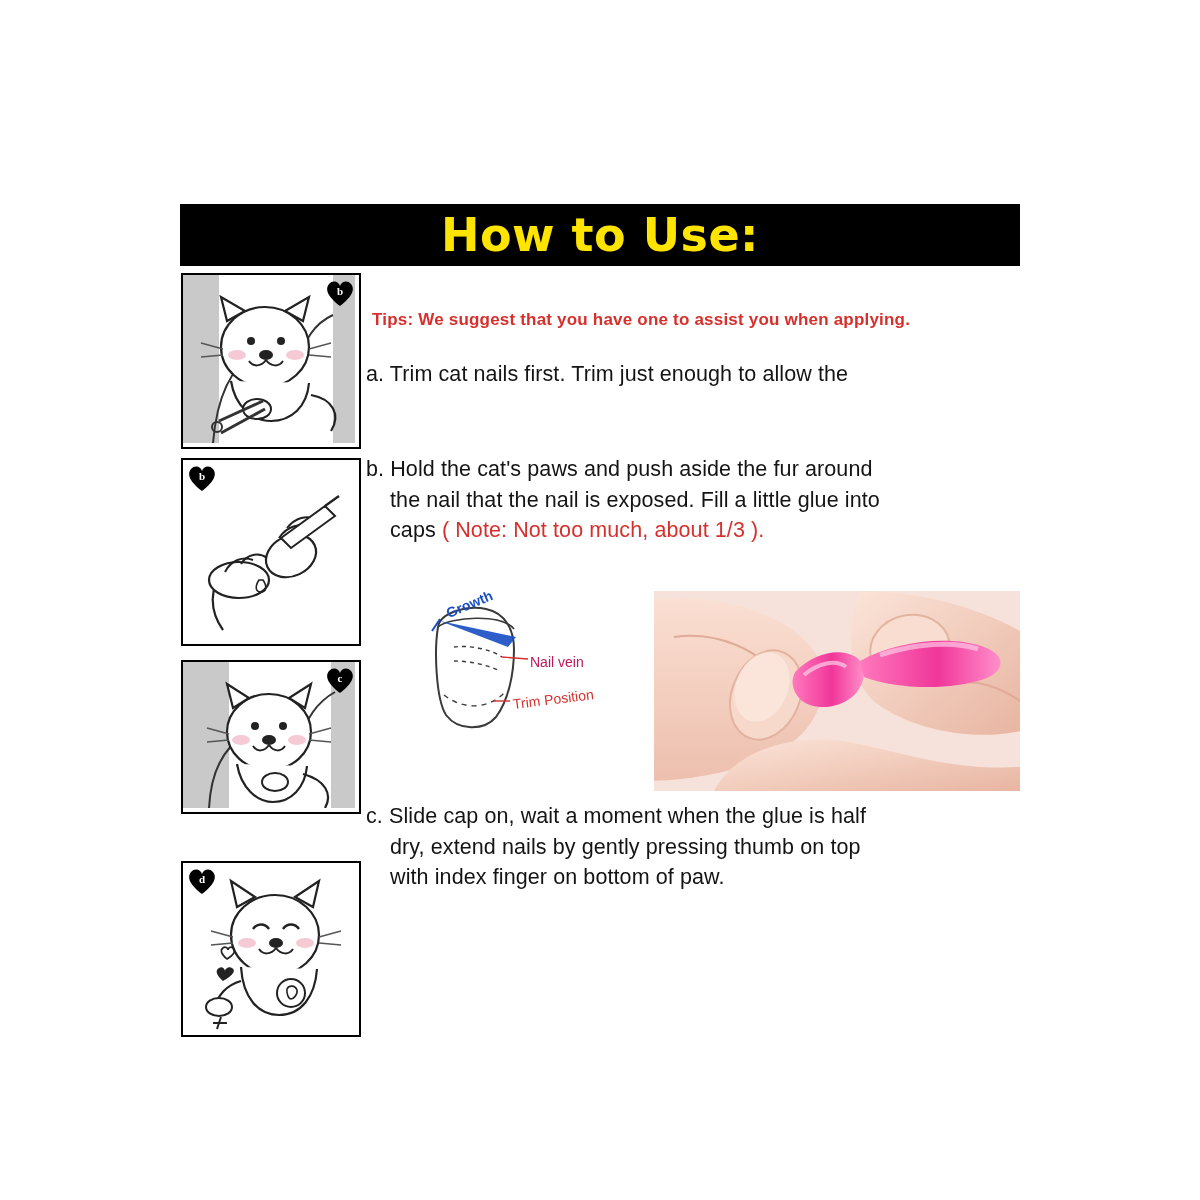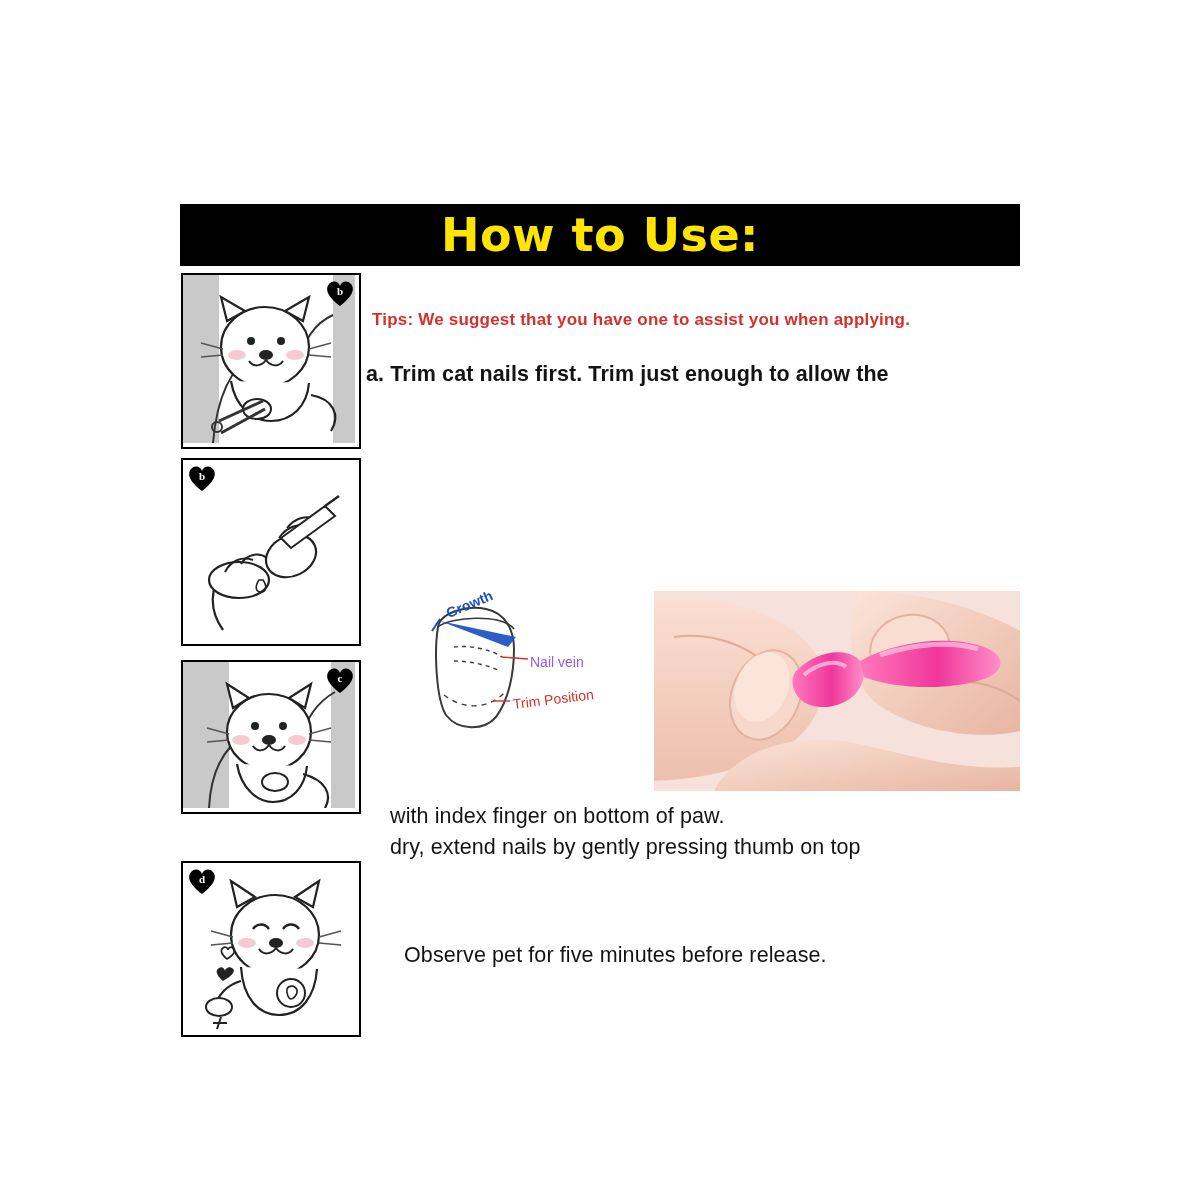--- a/index.html
+++ b/index.html
@@ -100,21 +100,21 @@
   }
 
   .step {
     position: absolute;
     color: #141414;
     font-size: 21.5px;
     line-height: 1.42;
     font-family: "Liberation Sans", sans-serif;
     letter-spacing: 0.1px;
   }
-  .step .hang { display: block; font-weight: bold; }
+  .step .hang { display: block; }
   .step .indent { padding-left: 24px; display: block; }
   .note-red { color: #d6302c; }
 
   #step-a { left: 366px; top: 336px; width: 640px; }
   #step-b { left: 366px; top: 431px; width: 670px; }
   #step-c { left: 366px; top: 778px; width: 660px; }
   #step-d { left: 380px; top: 917px; width: 660px; }
 
   
   #diagram {
@@ -132,21 +132,21 @@
   }
   .lbl-growth {
     left: 40px; top: 14px;
     color: #1a4fc4;
     font-weight: bold;
     transform: rotate(-23deg);
     transform-origin: left bottom;
   }
   .lbl-vein {
     left: 120px; top: 63px;
-    color: #8b5cf6;
+    color: #be185d;
   }
   .lbl-trim {
     left: 103px; top: 105px;
     color: #d6302c;
     transform: rotate(-7deg);
     transform-origin: left center;
   }
 
   
   #photo {
@@ -301,20 +301,27 @@
       <span class="letter">d</span>
     </div>
   </div>
 
   <div class="tips">Tips: We suggest that you have one to assist you when applying.</div>
 
   <div class="step" id="step-a">
     <span class="hang">a. Trim cat nails first. Trim just enough to allow the</span>
   </div>
 
+  <div class="step" id="step-b">
+    <span class="hang">b. Hold the cat's paws and push aside the fur around</span>
+    <span class="indent">the nail that the nail is exposed. Fill a little glue into</span>
+    <span class="indent">
+      <span>caps </span><span class="note-red">( Note: Not too much,  about 1/3 ).</span>
+    </span>
+  </div>
 
   <div id="diagram">
     <svg width="240" height="150" viewBox="0 0 240 150">
 
       <path d="M28,36 C30,22 56,14 76,18 C96,22 104,40 104,58 C104,84 98,110 86,126 C74,140 48,140 36,124 C26,108 24,60 28,36 Z" fill="#ffffff" stroke="#3a3a3a" stroke-width="2"></path>
 
       <path d="M28,36 C40,26 92,22 104,38" fill="none" stroke="#3a3a3a" stroke-width="1.6"></path>
 
       <path d="M44,56 C60,54 80,58 92,66" fill="none" stroke="#3a3a3a" stroke-width="1.4" stroke-dasharray="4 4"></path>
       <path d="M44,70 C60,70 78,74 90,80" fill="none" stroke="#3a3a3a" stroke-width="1.4" stroke-dasharray="4 4"></path>
@@ -368,21 +375,21 @@
       <path d="M150,84 C164,72 182,68 192,76" fill="none" stroke="#ffd0e7" stroke-width="4" opacity="0.7"></path>
 
       <path d="M206,70 C242,50 296,44 330,56 C352,64 352,80 330,88 C296,100 240,98 210,86 Z" fill="url(#pinkcap)"></path>
       <path d="M226,64 C262,52 300,50 324,58" fill="none" stroke="#ffd3e9" stroke-width="5" opacity="0.65"></path>
 
       <rect x="0" y="0" width="366" height="200" fill="none"></rect>
     </svg>
   </div>
 
   <div class="step" id="step-c">
+    <span class="hang">c. Slide cap on, wait a moment when the glue is half</span>
+    <span class="indent">dry, extend nails by gently pressing thumb on top</span>
     <span class="indent">with index finger on bottom of paw.</span>
-    <span class="indent">dry, extend nails by gently pressing thumb on top</span>
   </div>
 
   <div class="step" id="step-d">
-    <span class="indent">Observe pet for five minutes before release.</span>
   </div>
 
 </div>
 
 </body></html>

